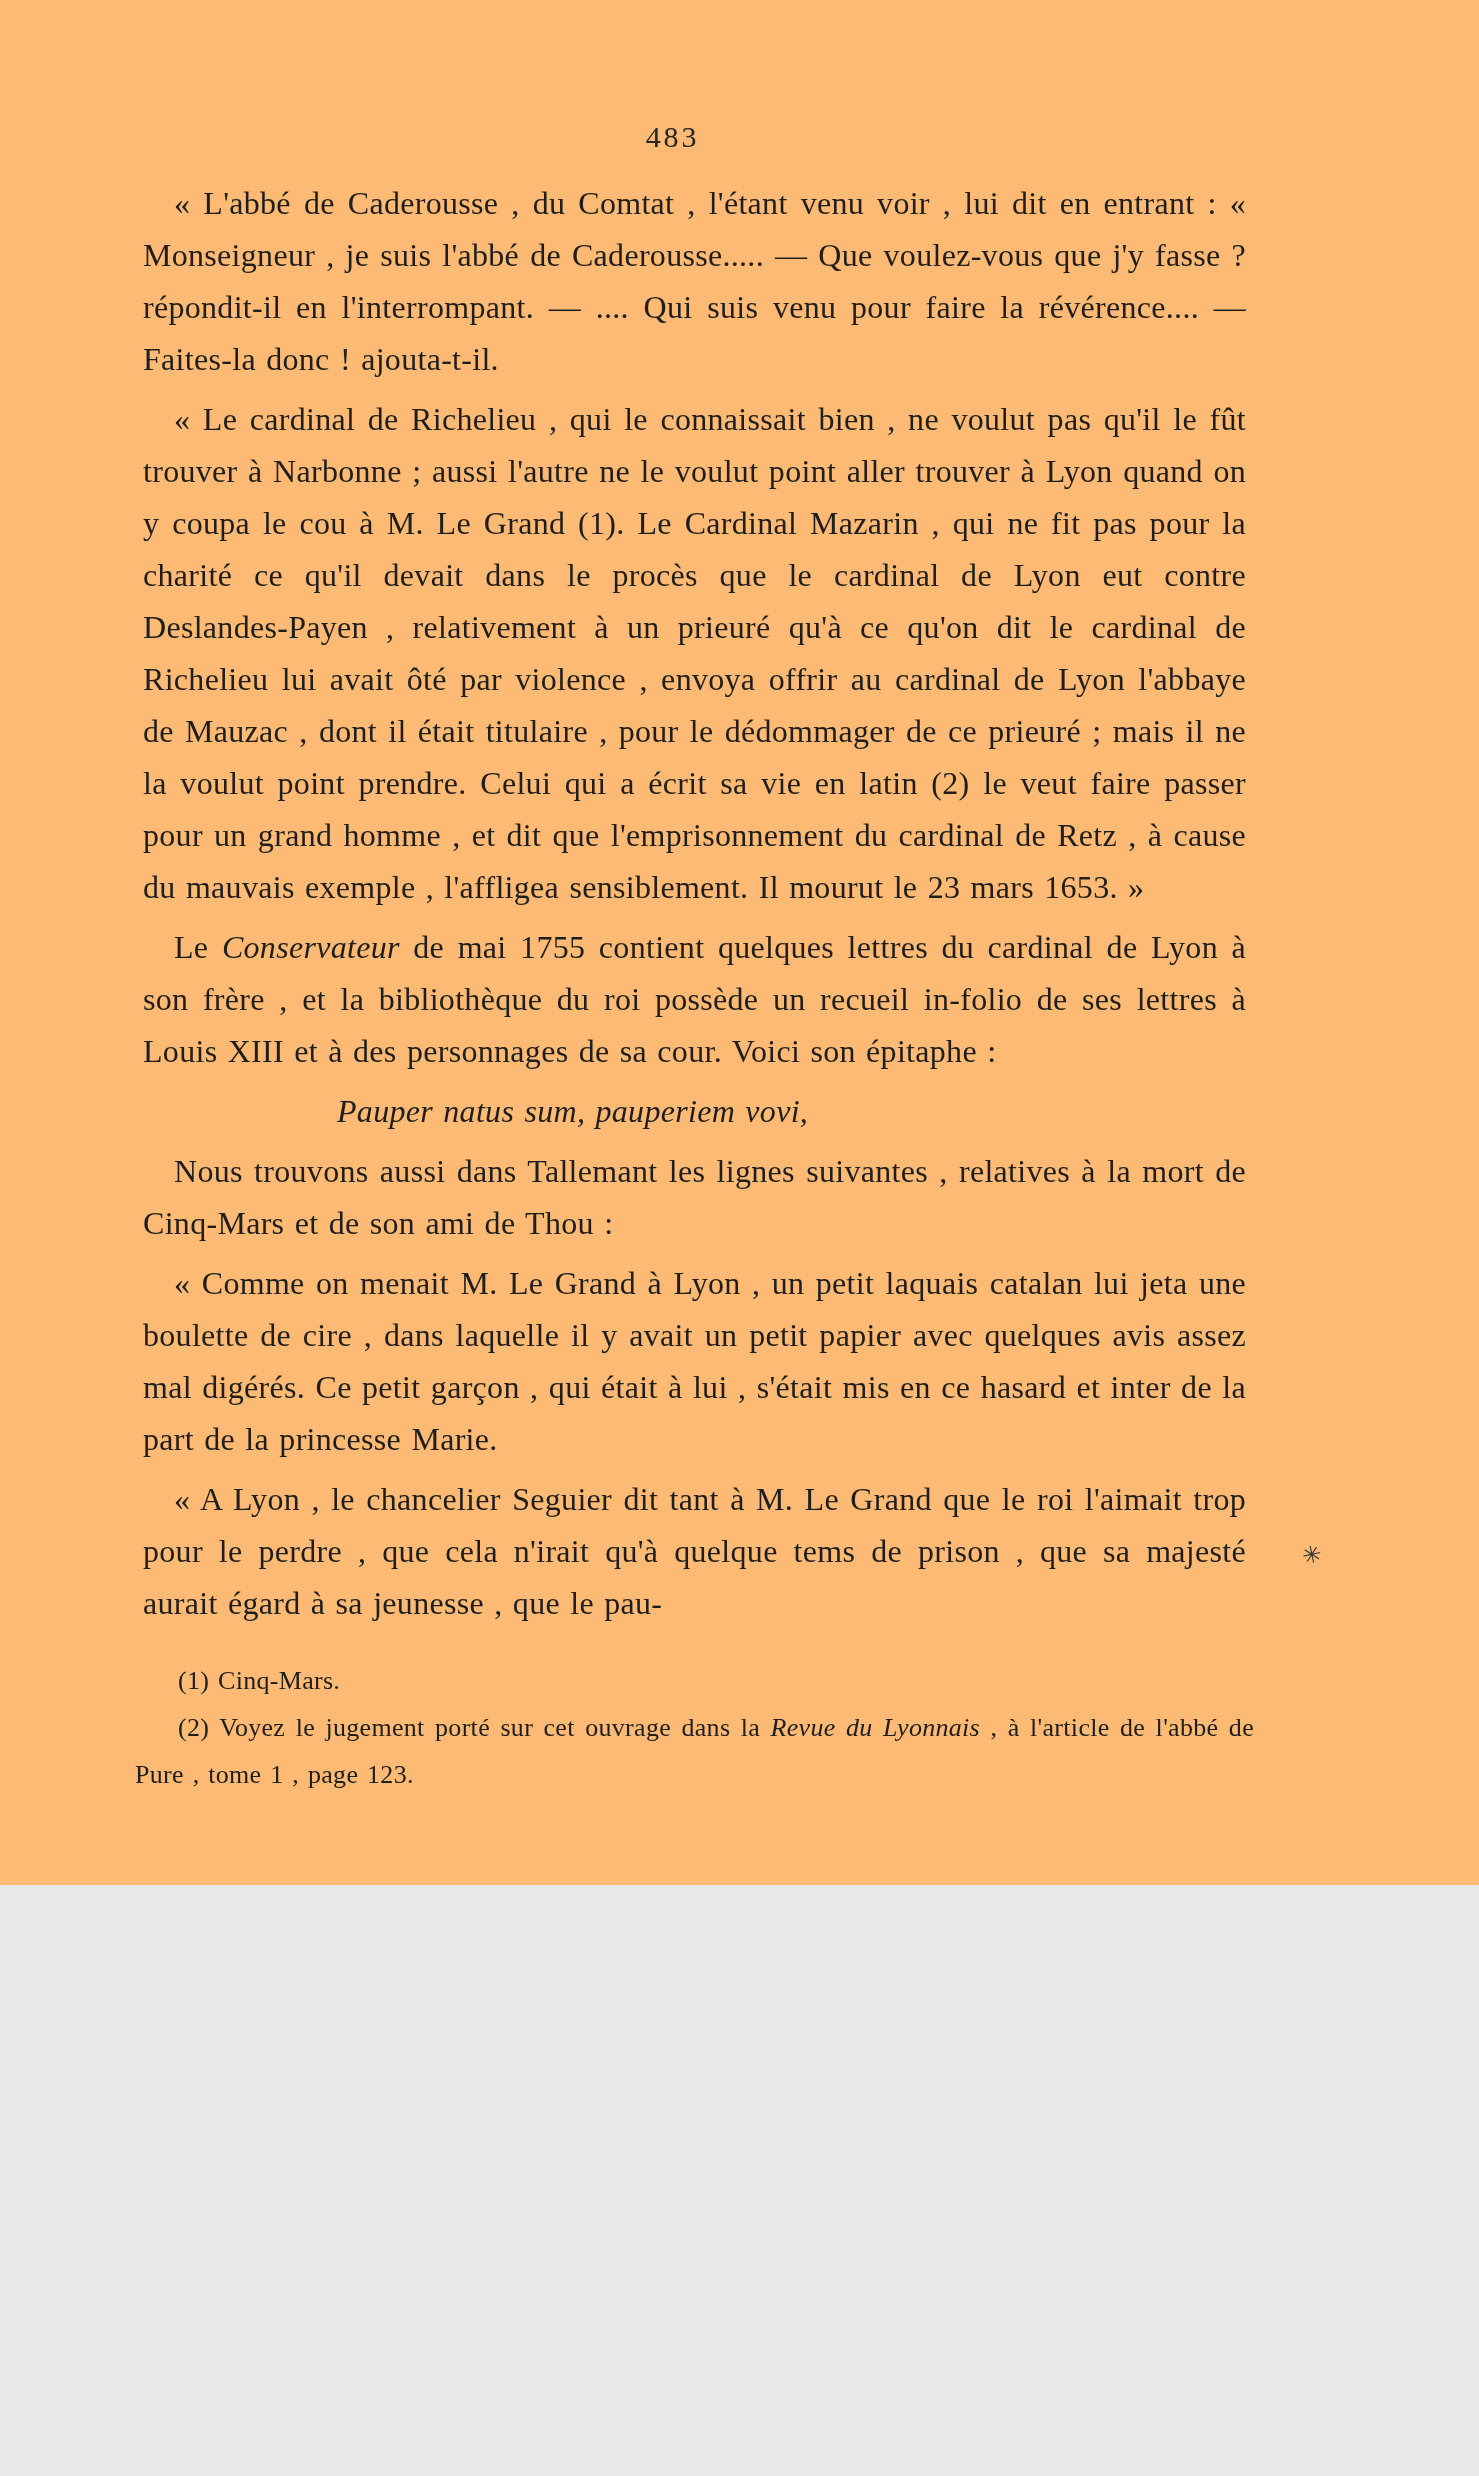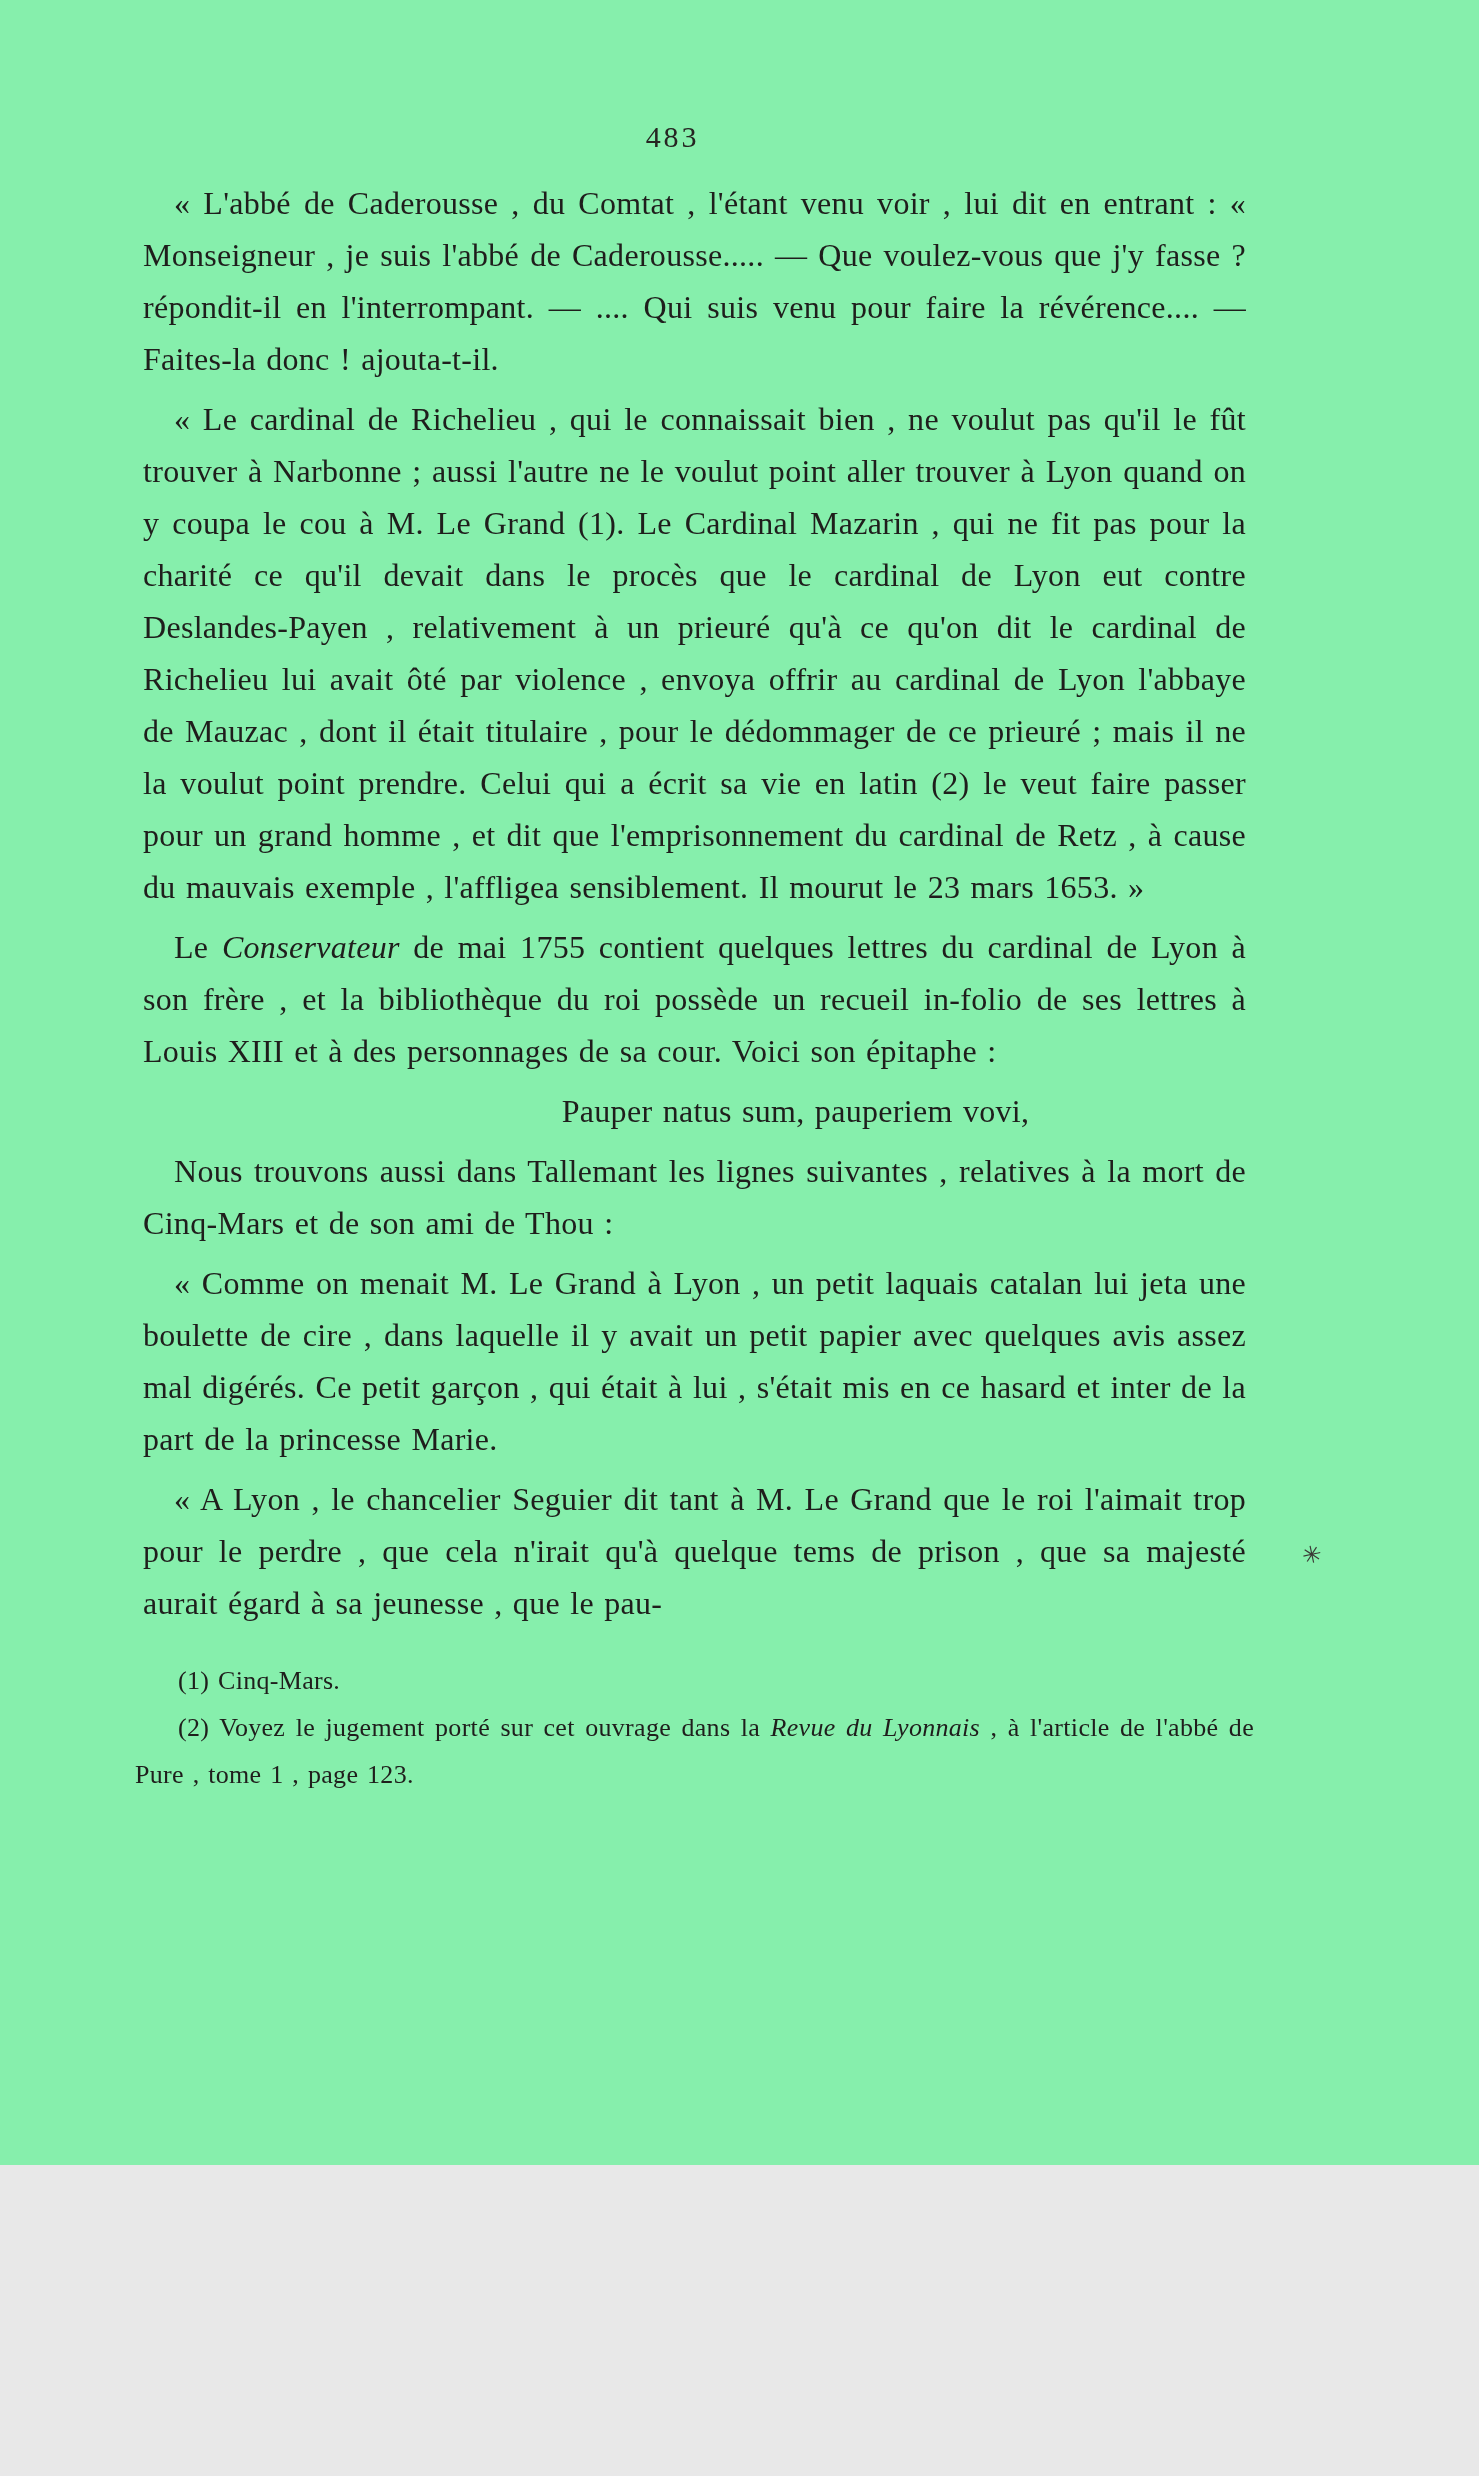--- a/index.html
+++ b/index.html
@@ -3,23 +3,23 @@
 <meta charset="utf-8">
 <style>
   html, body {
     margin: 0;
     padding: 0;
     background: #e8e8e8;
   }
   .page {
     position: relative;
     width: 1479px;
-    height: 2165px;
+    height: 1885px;
     margin: 0 auto;
-    background: #86efac;
+    background: #fdba74;
     font-family: "Liberation Serif", "DejaVu Serif", serif;
     color: #1f1e1c;
     overflow: hidden;
   }
   .page-number {
     position: absolute;
     top: 120px;
     left: 0;
     width: 1345px;
     text-align: center;
@@ -39,21 +39,22 @@
     word-spacing: 2px;
   }
   .para {
     margin: 8px;
     text-indent: 31px;
   }
   .para i, .footnote i {
   }
   .epitaph {
     margin: 0 0 4px 202px;
-    text-align: center;
+    font-style: italic;
+    text-align: left;
   }
   .epitaph-line {
     white-space: nowrap;
   }
   .footnotes {
     margin-top: 28px;
     font-size: 26px;
     line-height: 47px;
     text-align: justify;
   }

